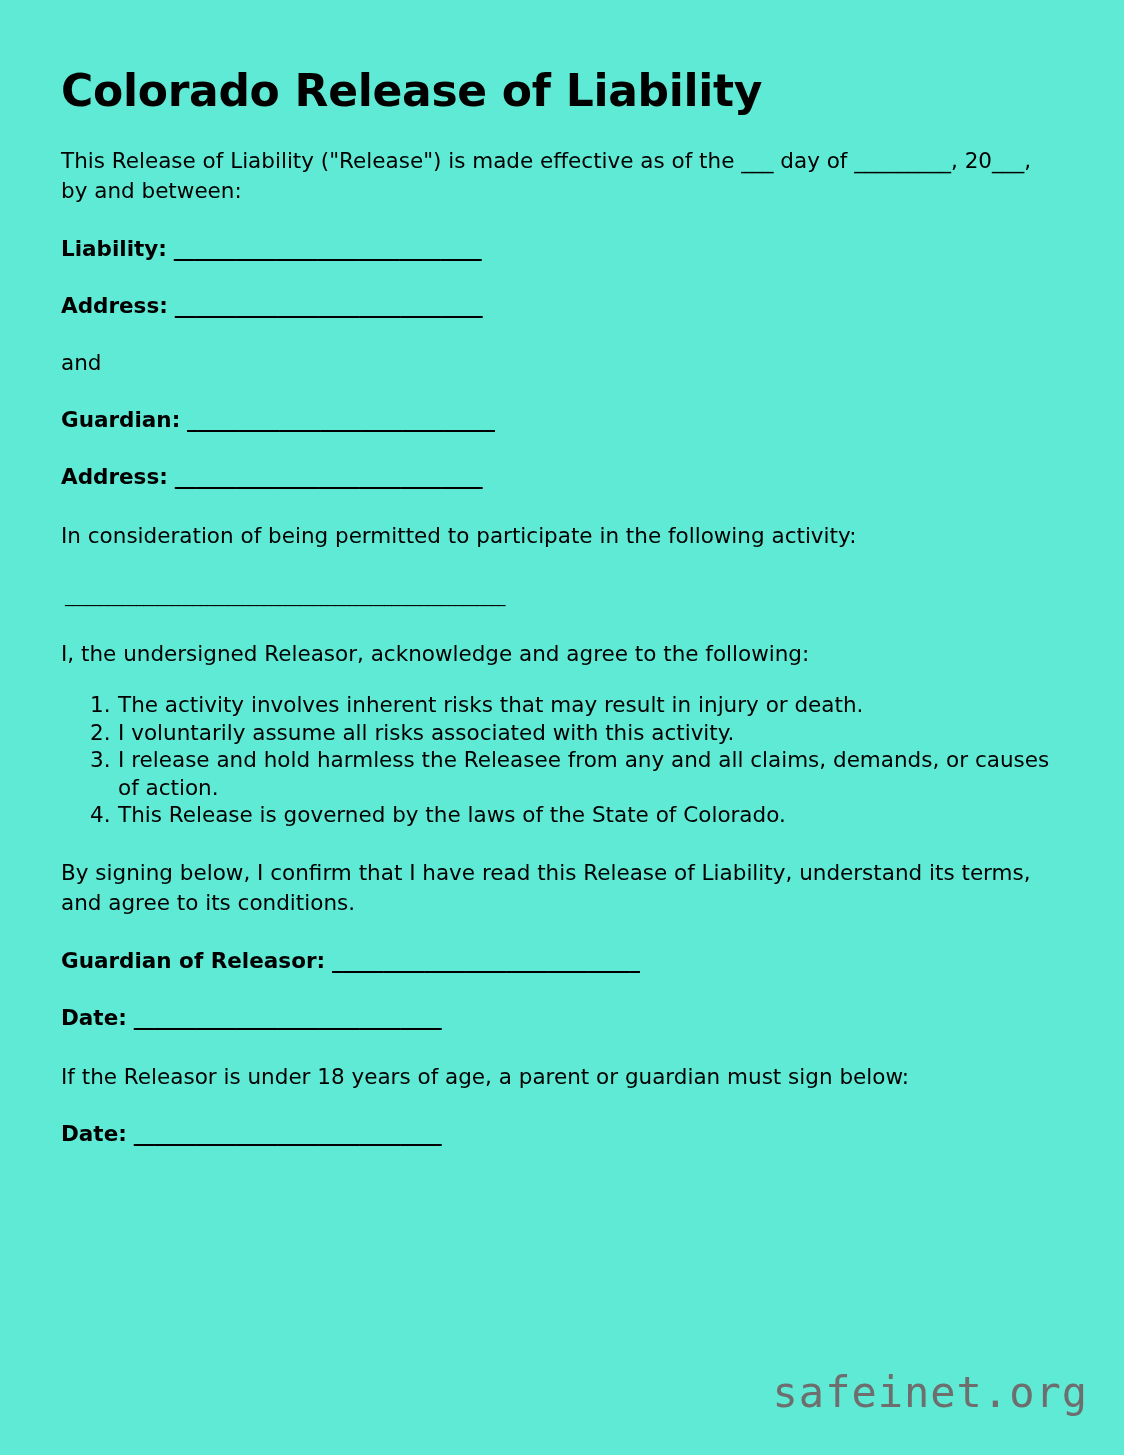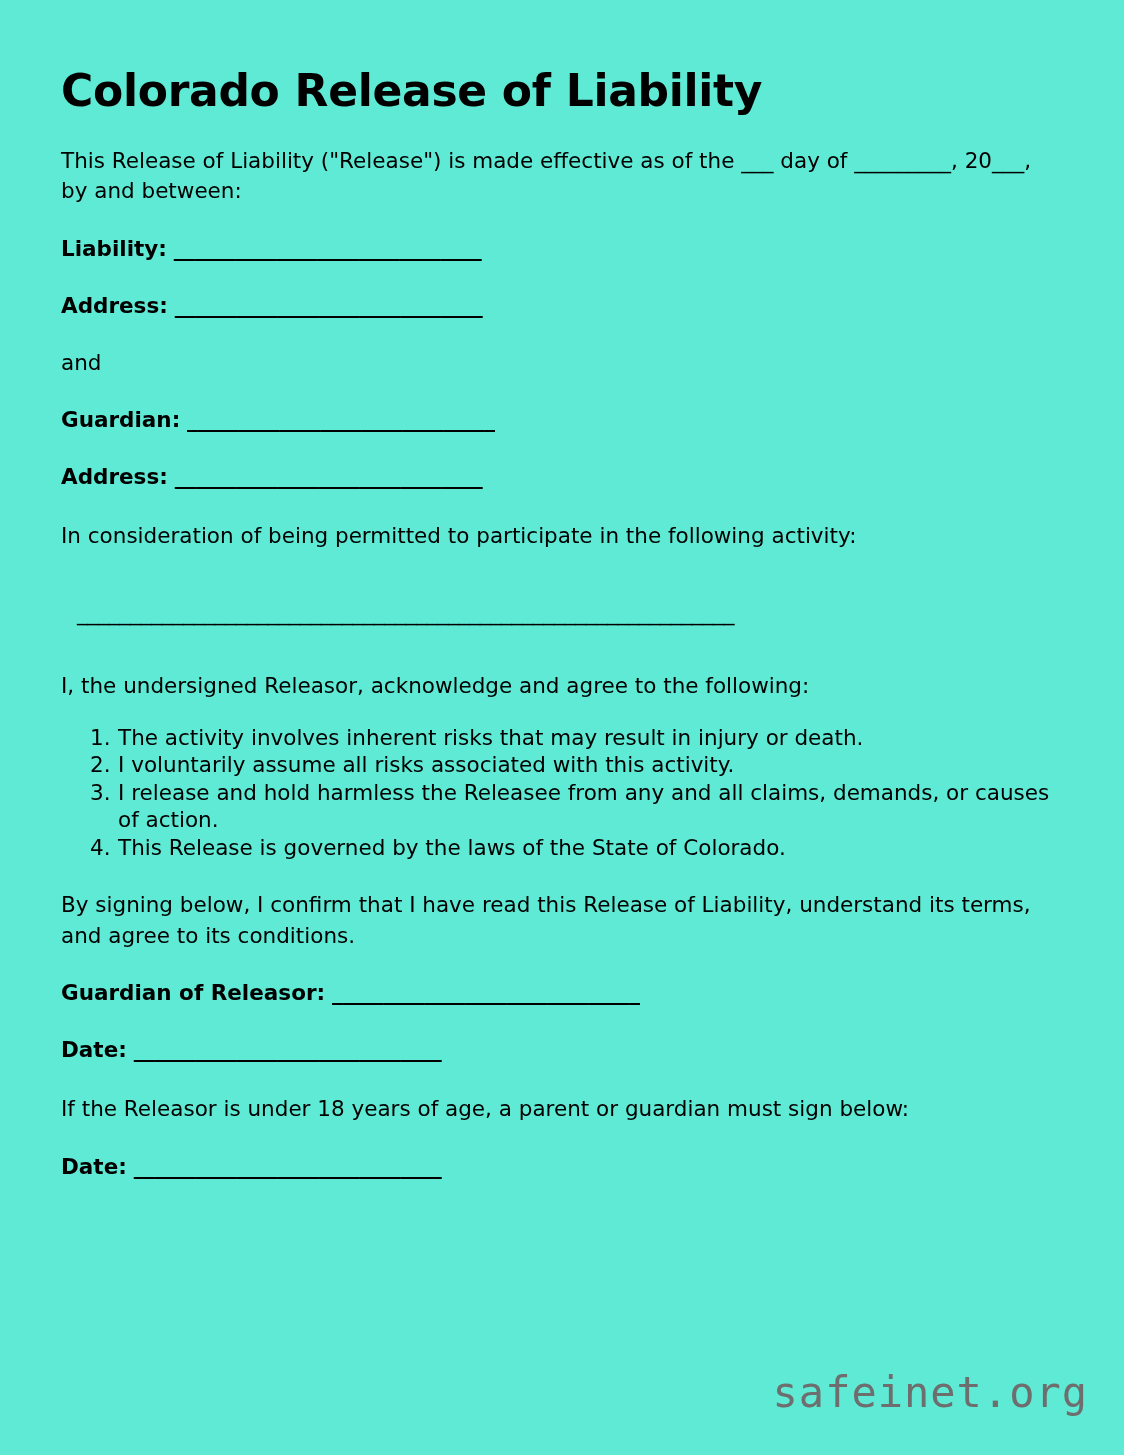--- a/index.html
+++ b/index.html
@@ -70,23 +70,23 @@
 
   .para {
     font-size: 21.5px;
     line-height: 1.42;
     margin: 0;
     padding-top: 29px;
     max-width: 1005px;
   }
 
   .long-blank {
-    font-size: 22px;
+    font-size: 15px;
     line-height: 1.2;
-    margin: 16px;
+    margin: 4px;
     padding-top: 32px;
     letter-spacing: -0.4px;
     white-space: nowrap;
   }
 
   .numbered-list {
     margin: 0;
     padding-top: 22px;
     padding-left: 0;
     list-style: none;

